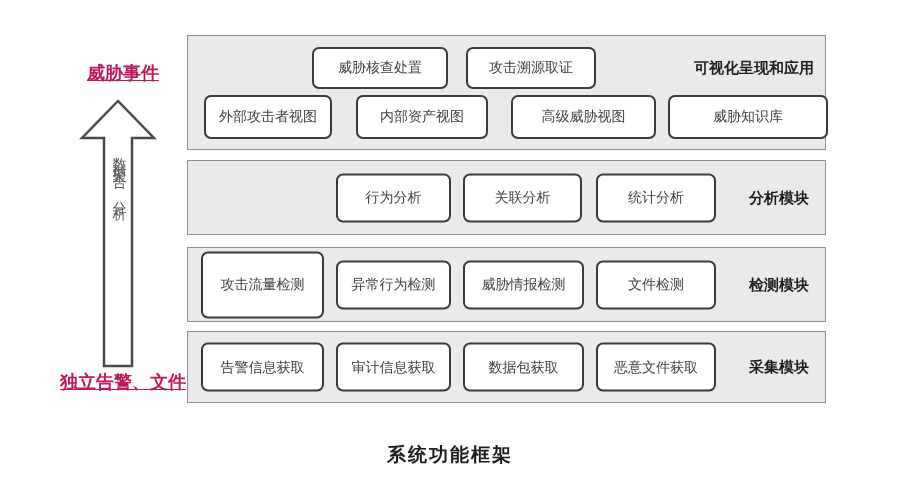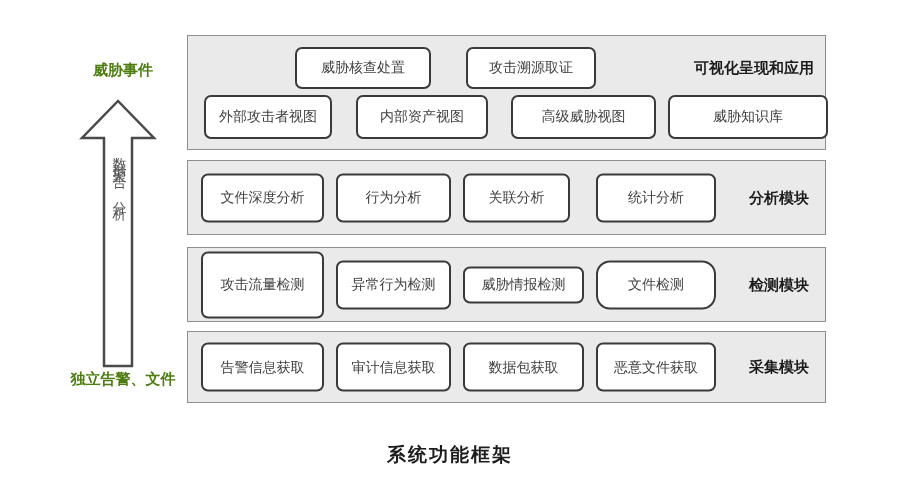--- a/index.html
+++ b/index.html
@@ -23,22 +23,22 @@
     font-size:14px;color:var(--box-text,#3f3f3f);
     white-space:nowrap;
   }
   .band-label{
     position:absolute;
     font-weight:bold;font-size:15px;color:var(--label-text,#1c1c1c);
     white-space:nowrap;
   }
   .v-center{top:50%;transform:translateY(-50%);}
   .side-label{
-    position:absolute;font-weight:bold;font-size:15px;color:#4d7c0f;
-    text-align:center;white-space:nowrap;
+    position:absolute;font-weight:bold;font-size:18px;color:#be185d;
+    text-align:center;white-space:nowrap;text-decoration:underline;
   }
   .arrow-wrap{position:absolute;left:76px;top:98px;width:84px;height:270px;}
   .arrow-text{
     position:absolute;left:111px;top:146px;
     writing-mode:vertical-rl;
     font-size:14px;letter-spacing:6px;color:#555;
     white-space:nowrap;
   }
   .diagram-title{
     position:absolute;left:0;right:0;top:442px;
@@ -58,43 +58,42 @@
       <polygon points="28,268 28,40 6,40 42,3 78,40 56,40 56,268" fill="#ffffff" stroke="#4a4a4a" stroke-width="2.5" stroke-linejoin="miter"></polygon>
     </svg>
   </div>
   <div class="arrow-text">数据聚合、分析</div>
 
   <div class="side-label" style="left:45px;top:370px;width:156px;">独立告警、文件</div>
 
   <div class="band" style="top:35px;height:115px;">
     <div class="band-label" style="right:11px;top:23px;">可视化呈现和应用</div>
 
-    <div class="wbox" style="left:107px;top:11px;width:136px;height:42px;">威胁核查处置</div>
+    <div class="wbox" style="left:124px;top:11px;width:136px;height:42px;">威胁核查处置</div>
     <div class="wbox" style="left:278px;top:11px;width:130px;height:42px;">攻击溯源取证</div>
 
     <div class="wbox" style="left:16px;top:59px;width:128px;height:44px;">外部攻击者视图</div>
     <div class="wbox" style="left:168px;top:59px;width:132px;height:44px;">内部资产视图</div>
     <div class="wbox" style="left:323px;top:59px;width:145px;height:44px;">高级威胁视图</div>
     <div class="wbox" style="left:480px;top:59px;width:160px;height:44px;">威胁知识库</div>
   </div>
 
   <div class="band" style="top:160px;height:75px;">
     <div class="band-label v-center" style="right:16px;">分析模块</div>
-    <div class="wbox v-center" style="left:13px;width:123px;height:49px;">文件深度分析</div>
     <div class="wbox v-center" style="left:148px;width:115px;height:49px;">行为分析</div>
-    <div class="wbox v-center" style="left:275px;width:107px;height:49px;">关联分析</div>
+    <div class="wbox v-center" style="left:275px;width:119px;height:49px;">关联分析</div>
     <div class="wbox v-center" style="left:408px;width:120px;height:49px;">统计分析</div>
   </div>
 
   <div class="band" style="top:247px;height:75px;">
     <div class="band-label v-center" style="right:16px;">检测模块</div>
     <div class="wbox v-center" style="left:13px;width:123px;height:67px;">攻击流量检测</div>
     <div class="wbox v-center" style="left:148px;width:115px;height:49px;">异常行为检测</div>
-    <div class="wbox v-center" style="left:275px;width:121px;height:37px;">威胁情报检测</div>
-    <div class="wbox v-center" style="left:408px;width:120px;height:49px;border-radius:14px;">文件检测</div>
+    <div class="wbox v-center" style="left:275px;width:121px;height:49px;">威胁情报检测</div>
+    <div class="wbox v-center" style="left:408px;width:120px;height:49px;">文件检测</div>
   </div>
 
   <div class="band" style="top:331px;height:72px;">
     <div class="band-label v-center" style="right:16px;">采集模块</div>
     <div class="wbox v-center" style="left:13px;width:123px;height:49px;">告警信息获取</div>
     <div class="wbox v-center" style="left:148px;width:115px;height:49px;">审计信息获取</div>
     <div class="wbox v-center" style="left:275px;width:121px;height:49px;">数据包获取</div>
     <div class="wbox v-center" style="left:408px;width:120px;height:49px;">恶意文件获取</div>
   </div>
 

